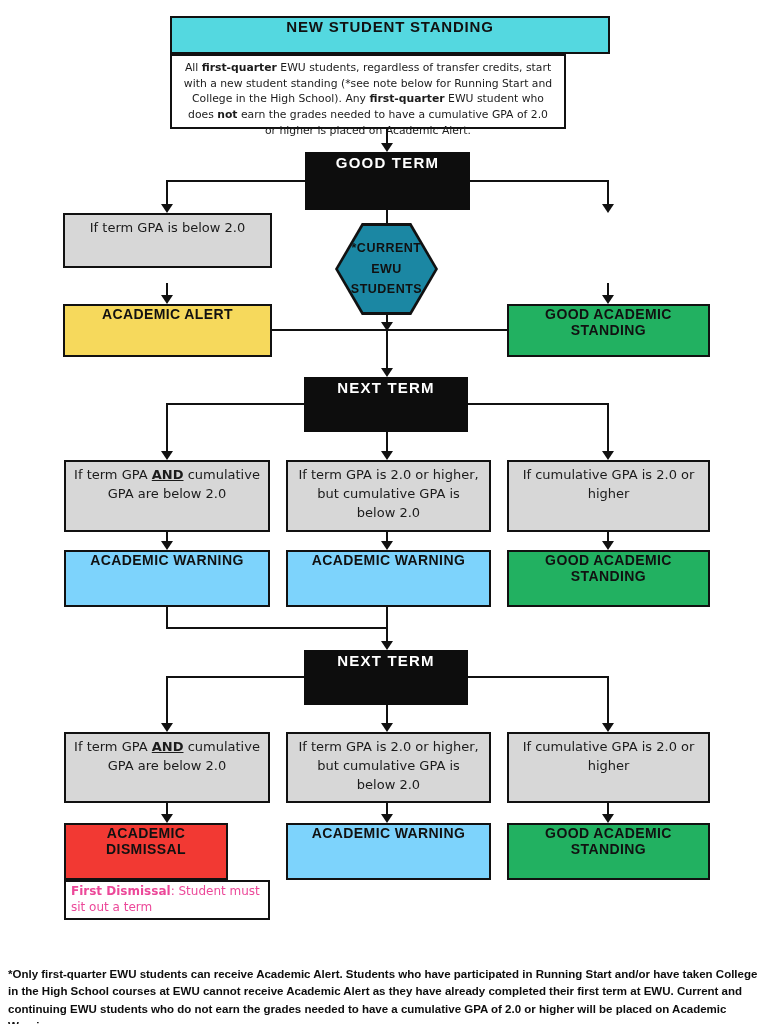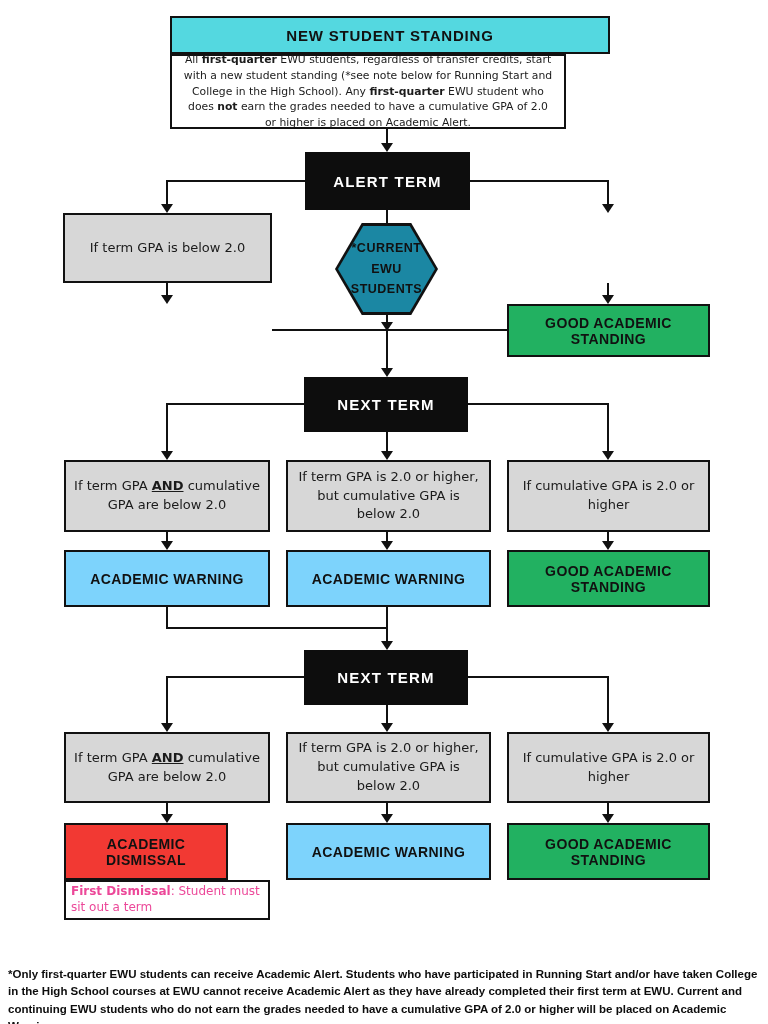--- a/index.html
+++ b/index.html
@@ -1,20 +1,20 @@
 <!DOCTYPE html>
 <html><head>
 <meta charset="utf-8">
 <style>
   html,body{margin:0;padding:0;background:#ffffff;}
   body{width:768px;height:1024px;position:relative;font-family:"DejaVu Sans",sans-serif;}
   .stage{position:absolute;inset:0;width:768px;height:1024px;background:#ffffff;overflow:hidden;}
 
   
-  .box{position:absolute;box-sizing:border-box;border:2.5px solid #111111;display:flex;align-items:center;justify-content:center;text-align:center;}
+  .box{position:absolute;box-sizing:border-box;border:2.5px solid #111111;display:flex;justify-content:center;text-align:center;}
   .cyan{background:#54d8e0;}
   .whitebox{background:#ffffff;}
   .blackbox{background:#0d0d0d;border-color:#0d0d0d;}
   .graybox{background:#d7d7d7;}
   .yellowbox{background:#f6d95c;}
   .greenbox{background:#22b161;}
   .orangebox{background:#7dd3fc;}
   .redbox{background:#f23933;}
 
   .display{font-family:"Liberation Sans",sans-serif;font-weight:bold;letter-spacing:0.8px;}
@@ -50,48 +50,51 @@
     <span class="display title-text">NEW STUDENT STANDING</span>
   </div>
   <div class="box whitebox desc-text" style="left:170px;top:54px;width:396px;height:75px;">
     <span><span>All </span><span style="font-weight: bold;">first-quarter</span><span> EWU students, regardless of transfer credits, start with a new student standing (*see note below for Running Start and College in the High School). Any </span><span style="font-weight: bold;">first-quarter</span><span> EWU student who does </span><span style="font-weight: bold;">not</span><span> earn the grades needed to have a cumulative GPA of 2.0 or higher is placed on Academic Alert.</span></span>
   </div>
 
   <div class="lv" style="left:386px;top:129px;height:15px;"></div>
   <div class="arr" style="left:381px;top:143px;"></div>
 
   <div class="box blackbox" style="left:305px;top:152px;width:165px;height:58px;">
-    <span class="display term-text">ALERT TERM</span>
+    <span class="display term-text">GOOD TERM</span>
   </div>
 
   <div class="lh" style="left:166px;top:180px;width:139px;"></div>
   <div class="lv" style="left:166px;top:180px;height:26px;"></div>
   <div class="arr" style="left:161px;top:204px;"></div>
   <div class="lh" style="left:470px;top:180px;width:138px;"></div>
   <div class="lv" style="left:607px;top:180px;height:26px;"></div>
   <div class="arr" style="left:602px;top:204px;"></div>
   <div class="lv" style="left:386px;top:210px;height:14px;"></div>
 
   <div class="hex-outer">
     <div class="hex-inner">
       <span class="hex-line">*CURRENT</span>
       <span class="hex-line">EWU</span>
       <span class="hex-line">STUDENTS</span>
     </div>
   </div>
 
-  <div class="box graybox cond-text" style="left:63px;top:213px;width:209px;height:70px;">
+  <div class="box graybox cond-text" style="left:63px;top:213px;width:209px;height:55px;">
     <span>If term GPA is below 2.0</span>
   </div>
 
   <div class="lv" style="left:166px;top:283px;height:14px;"></div>
   <div class="arr" style="left:161px;top:295px;"></div>
   <div class="lv" style="left:607px;top:283px;height:14px;"></div>
   <div class="arr" style="left:602px;top:295px;"></div>
 
+  <div class="box yellowbox" style="left:63px;top:304px;width:209px;height:53px;">
+    <span class="display outcome-text">ACADEMIC ALERT</span>
+  </div>
   <div class="box greenbox" style="left:507px;top:304px;width:203px;height:53px;">
     <span class="display outcome-text">GOOD ACADEMIC STANDING</span>
   </div>
 
   <div class="lh" style="left:272px;top:329px;width:235px;"></div>
   <div class="lv" style="left:386px;top:315px;height:55px;"></div>
   <div class="arr" style="left:381px;top:322px;"></div>
   <div class="arr" style="left:381px;top:368px;"></div>
 
   <div class="box blackbox" style="left:304px;top:377px;width:164px;height:55px;">

